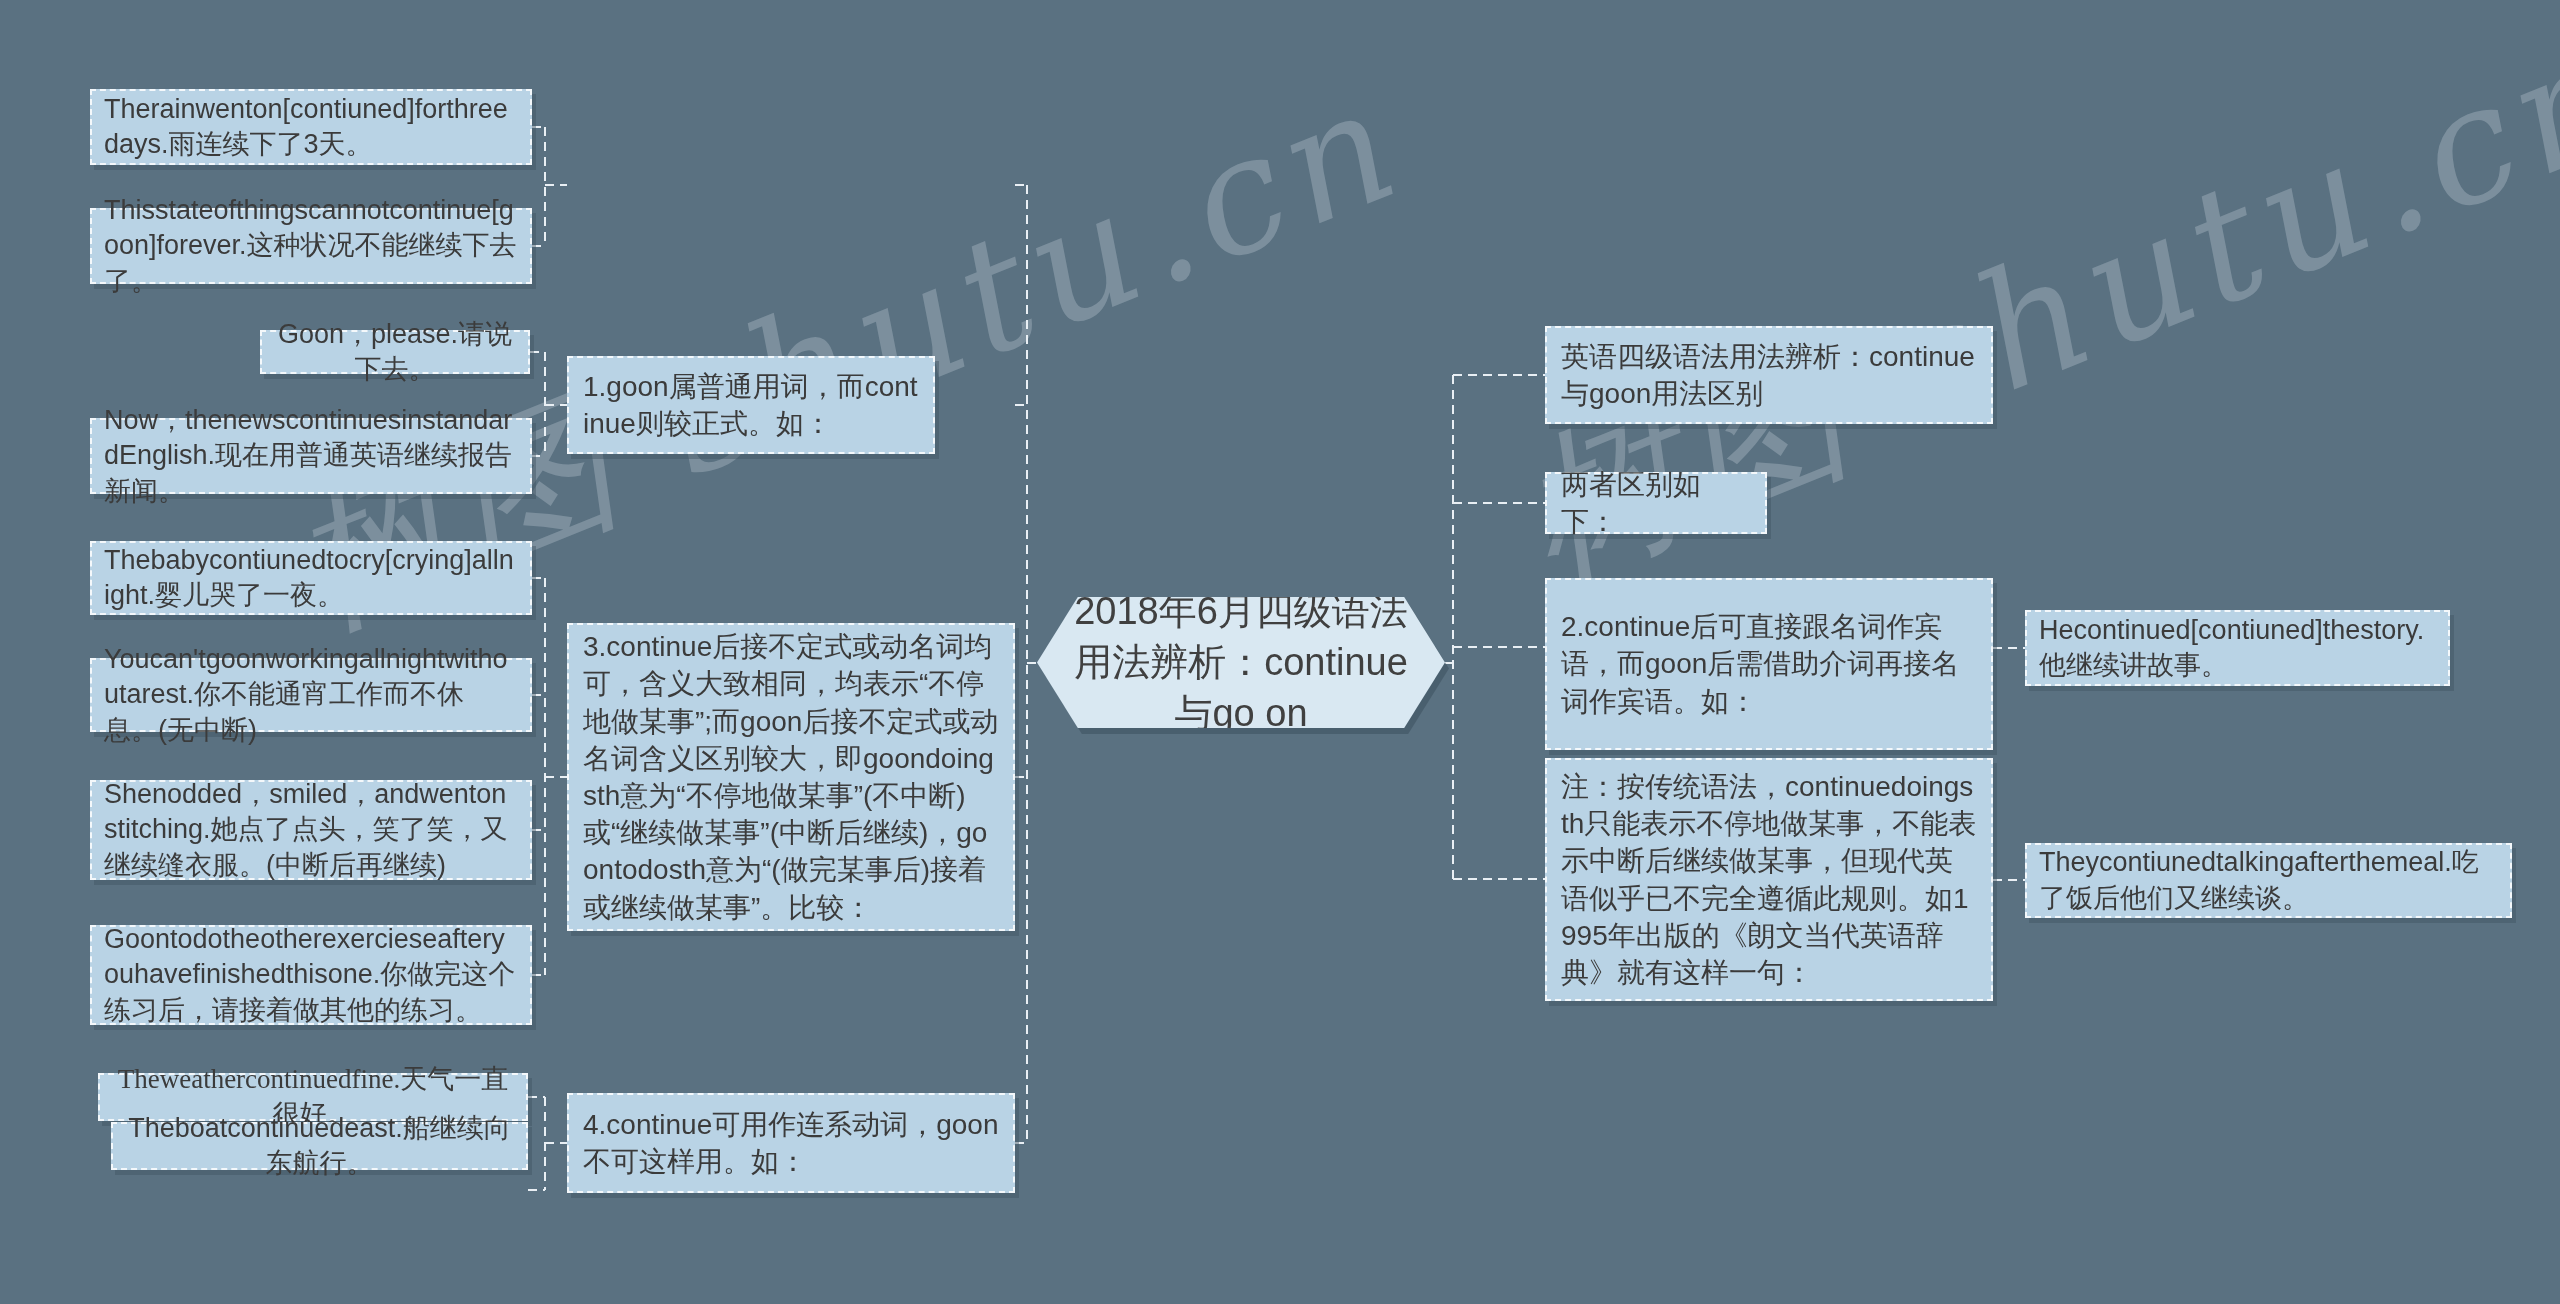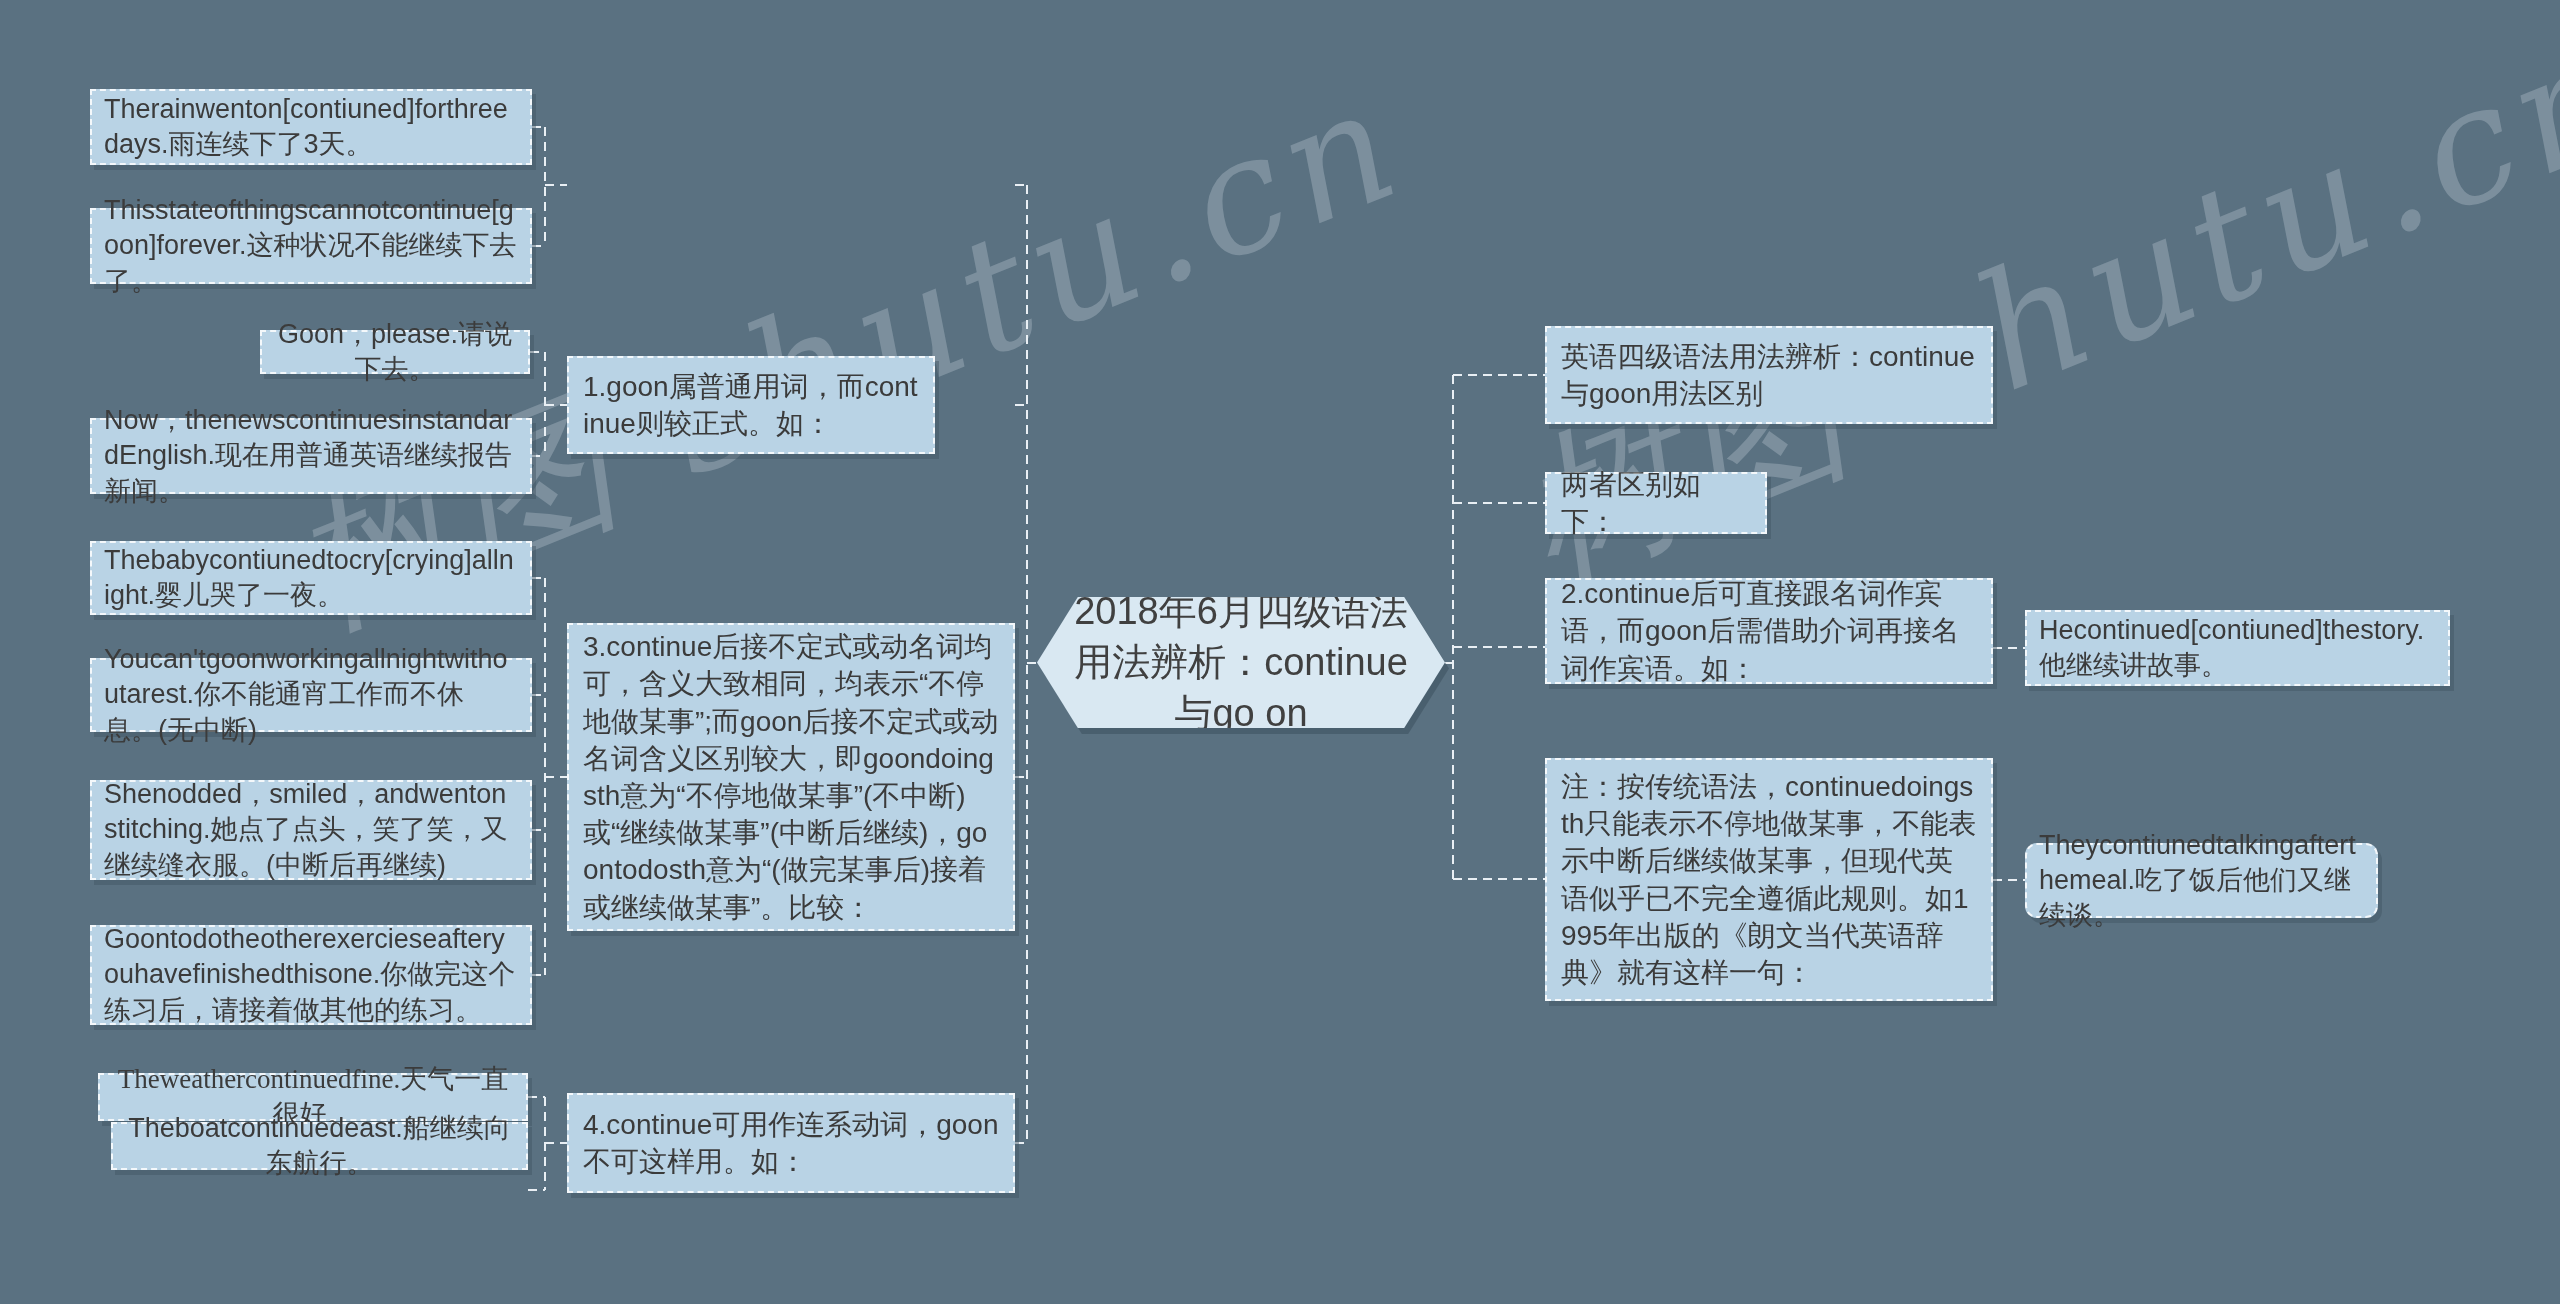--- a/index.html
+++ b/index.html
@@ -63,19 +63,19 @@
   <div class="node label-box" style="left:567px;top:356px;width:368px;height:98px;">1.goon属普通用词，而continue则较正式。如：</div>
   <div class="node label-box" style="left:567px;top:623px;width:448px;height:308px;">3.continue后接不定式或动名词均可，含义大致相同，均表示“不停地做某事”;而goon后接不定式或动名词含义区别较大，即goondoingsth意为“不停地做某事”(不中断)或“继续做某事”(中断后继续)，goontodosth意为“(做完某事后)接着或继续做某事”。比较：</div>
   <div class="node label-box" style="left:567px;top:1093px;width:448px;height:100px;">4.continue可用作连系动词，goon不可这样用。如：</div>
 
   <div class="topic-wrap" style="left:1037px;top:597px;">
     <div class="topic">2018年6月四级语法用法辨析：continue与go on</div>
   </div>
 
   <div class="node label-box" style="left:1545px;top:326px;width:448px;height:98px;">英语四级语法用法辨析：continue与goon用法区别</div>
   <div class="node label-box" style="left:1545px;top:472px;width:222px;height:62px;">两者区别如下：</div>
-  <div class="node label-box" style="left:1545px;top:578px;width:448px;height:106px;">2.continue后可直接跟名词作宾语，而goon后需借助介词再接名词作宾语。如：</div>
+  <div class="node label-box" style="left:1545px;top:578px;width:448px;height:172px;">2.continue后可直接跟名词作宾语，而goon后需借助介词再接名词作宾语。如：</div>
   <div class="node label-box" style="left:1545px;top:758px;width:448px;height:243px;">注：按传统语法，continuedoingsth只能表示不停地做某事，不能表示中断后继续做某事，但现代英语似乎已不完全遵循此规则。如1995年出版的《朗文当代英语辞典》就有这样一句：</div>
 
   <div class="node" style="left:2025px;top:610px;width:425px;height:76px;">Hecontinued[contiuned]thestory.他继续讲故事。</div>
-  <div class="node" style="left:2025px;top:843px;width:353px;height:75px;border-radius:12px;">Theycontiunedtalkingafterthemeal.吃了饭后他们又继续谈。</div>
+  <div class="node" style="left:2025px;top:843px;width:487px;height:75px;">Theycontiunedtalkingafterthemeal.吃了饭后他们又继续谈。</div>
 
 </div>
 
 </body></html>

